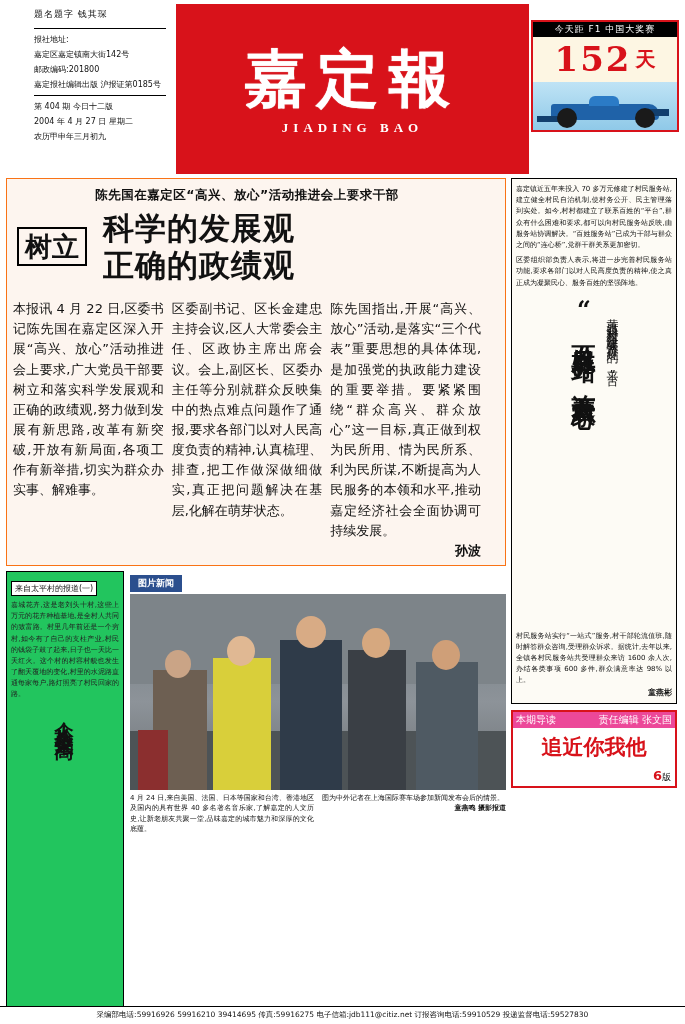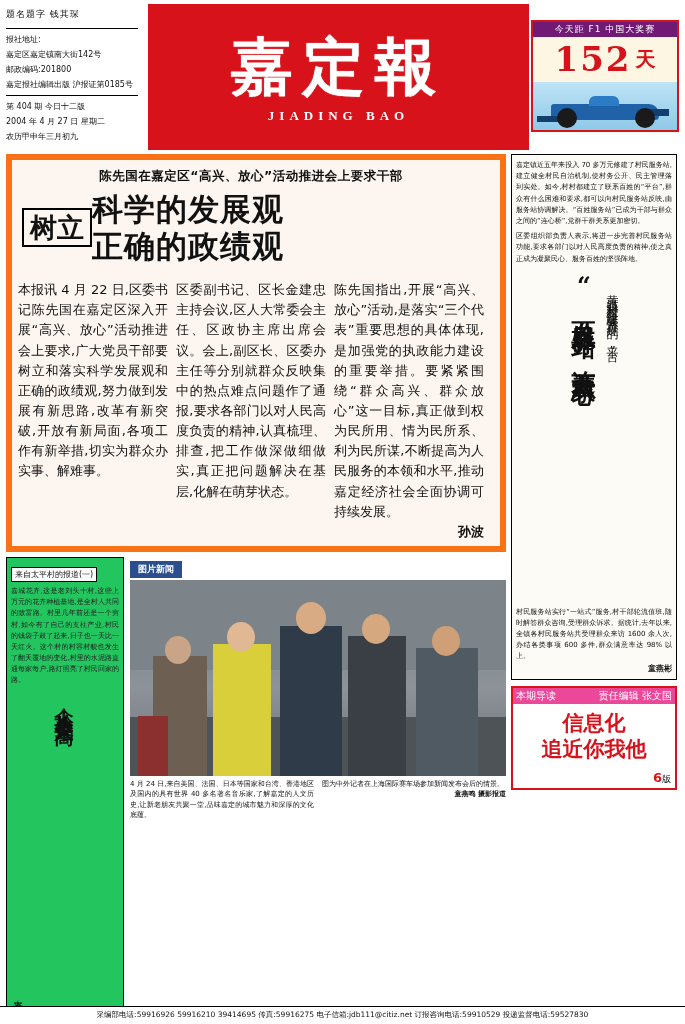--- a/index.html
+++ b/index.html
@@ -8,21 +8,21 @@
     width:685px; height:1024px;
     background:#ffffff;
     font-family:"DejaVu Sans", sans-serif;
     color:#111;
     overflow:hidden;
     position:relative;
   }
   .page { width:685px; height:1024px; position:relative; padding:4px 6px 0 6px; }
 
   
-  .masthead { display:flex; height:146px; align-items:stretch; }
+  .masthead { display:flex; height:170px; align-items:stretch;margin-left:28px; }
   .mast-left {
     width:140px; font-size:8px; line-height:1.5; color:#111;
     padding-top:4px; padding-right:4px;
     border-right:0px solid #000;
   }
   .mast-left .sig { font-size:9px; letter-spacing:1px; margin-bottom:6px; }
   .mast-left .hr { border-top:1px solid #000; margin:4px 0 5px 0; width:132px;}
   .mast-left .blk { margin-bottom:3px; }
   .mast-center {
     flex:1; background:#d8121a; position:relative; margin:0 2px;
@@ -33,41 +33,41 @@
     font-size:62px; letter-spacing:10px; line-height:1;
     text-shadow:0 0 1px #fff;
     margin-top:6px;
   }
   .mast-pinyin {
     color:#fff; font-size:13px; letter-spacing:5px; margin-top:10px;
     font-family:"Liberation Serif", serif; font-weight:bold;
   }
   .mast-right { width:148px; display:flex; flex-direction:column; }
   .f1box { border:2px solid #d8121a; background:#fdf6e3; height:112px; margin-top:16px; position:relative; overflow:hidden;}
-  .f1-top { background:#701a75; color:#fff; font-size:9px; text-align:center; padding:1px 0; letter-spacing:1px;}
+  .f1-top { background:#000000; color:#fff; font-size:9px; text-align:center; padding:1px 0; letter-spacing:1px;}
   .f1-count { display:flex; align-items:center; justify-content:center; padding-top:2px;}
   .f1-num { font-family:"DejaVu Serif", serif; font-weight:bold; font-size:34px; color:#d8121a; letter-spacing:2px; }
   .f1-day { font-size:20px; color:#d8121a; font-weight:bold; margin-left:4px;}
   .f1-car { position:absolute; bottom:0; left:0; right:0; height:48px; background:linear-gradient(#bfe3f5,#8fc9e8); }
   .car-body { position:absolute; bottom:10px; left:18px; width:108px; height:16px; background:#1f62a8; border-radius:3px 10px 4px 4px;}
   .car-wing { position:absolute; bottom:8px; left:4px; width:22px; height:6px; background:#123f6e;}
   .car-wing2 { position:absolute; bottom:14px; right:8px; width:26px; height:7px; background:#123f6e;}
   .car-cock { position:absolute; bottom:24px; left:56px; width:30px; height:10px; background:#2b7bc6; border-radius:6px 6px 0 0;}
   .car-w1,.car-w2 { position:absolute; bottom:2px; width:20px; height:20px; border-radius:50%; background:#1a1a1a;}
   .car-w1 { left:24px; } .car-w2 { right:22px; }
 
   
   .content { display:flex; gap:5px; margin-top:4px; }
   .col-main { width:500px; }
   .col-right { width:166px; }
 
   
-  .lead-box { border:6px solid #f97316; padding:6px 16px 4px 6px; background:#fdf5ef; }
+  .lead-box { border:1px solid #f97316; padding:6px 24px 4px 6px; background:#fdf5ef; }
   .lead-kicker { font-size:12.5px; font-weight:bold; text-align:center; letter-spacing:0.5px; margin:2px 0 6px 0; }
-  .lead-head { display:flex; align-items:center; gap:0; padding:0 4px 4px 4px;}
+  .lead-head { display:flex; align-items:center; gap:16px; padding:0 4px 4px 4px;}
   .shuli { border:2px solid #000; font-size:27px; font-weight:bold; padding:4px 6px; line-height:1; font-family:"DejaVu Serif",serif;}
   .lead-lines { font-family:"DejaVu Serif", serif; font-weight:bold; font-size:31px; line-height:1.18; letter-spacing:1px;}
   .lead-body { display:flex; gap:8px; font-size:13px; line-height:1.55; margin-top:12px; }
   .lead-body .c { flex:1; text-align:justify; }
   .sign { text-align:right; font-weight:bold; }
 
   
   .band2 { display:flex; gap:6px; margin-top:5px; }
   .left-vert { width:118px; border:1px solid #000; padding:4px; background:#22c55e;}
   .lv-tag { display:inline-block; border:1px solid #000; font-size:8px; padding:1px 3px; background:#fff;}
@@ -247,21 +247,20 @@
         <div class="rc-text">村民服务站实行“一站式”服务,村干部轮流值班,随时解答群众咨询,受理群众诉求。据统计,去年以来,全镇各村民服务站共受理群众来访 1600 余人次,办结各类事项 600 多件,群众满意率达 98% 以上。</div>
         <div class="sign" style="font-size:8px;">童燕彬</div>
       </div>
 
       <div class="rc-ad">
         <div class="rc-ad-top">
           <span>本期导读</span>
           <span>责任编辑 张文国</span>
         </div>
         <div class="rc-ad-body">
-          <div class="rc-ad-l1">信息化</div>
           <div class="rc-ad-l2">追近你我他</div>
         </div>
         <div class="rc-ad-foot">
           <b>6</b><span>版</span>
         </div>
       </div>
     </div>
   </div>
 
   <div class="footer">

